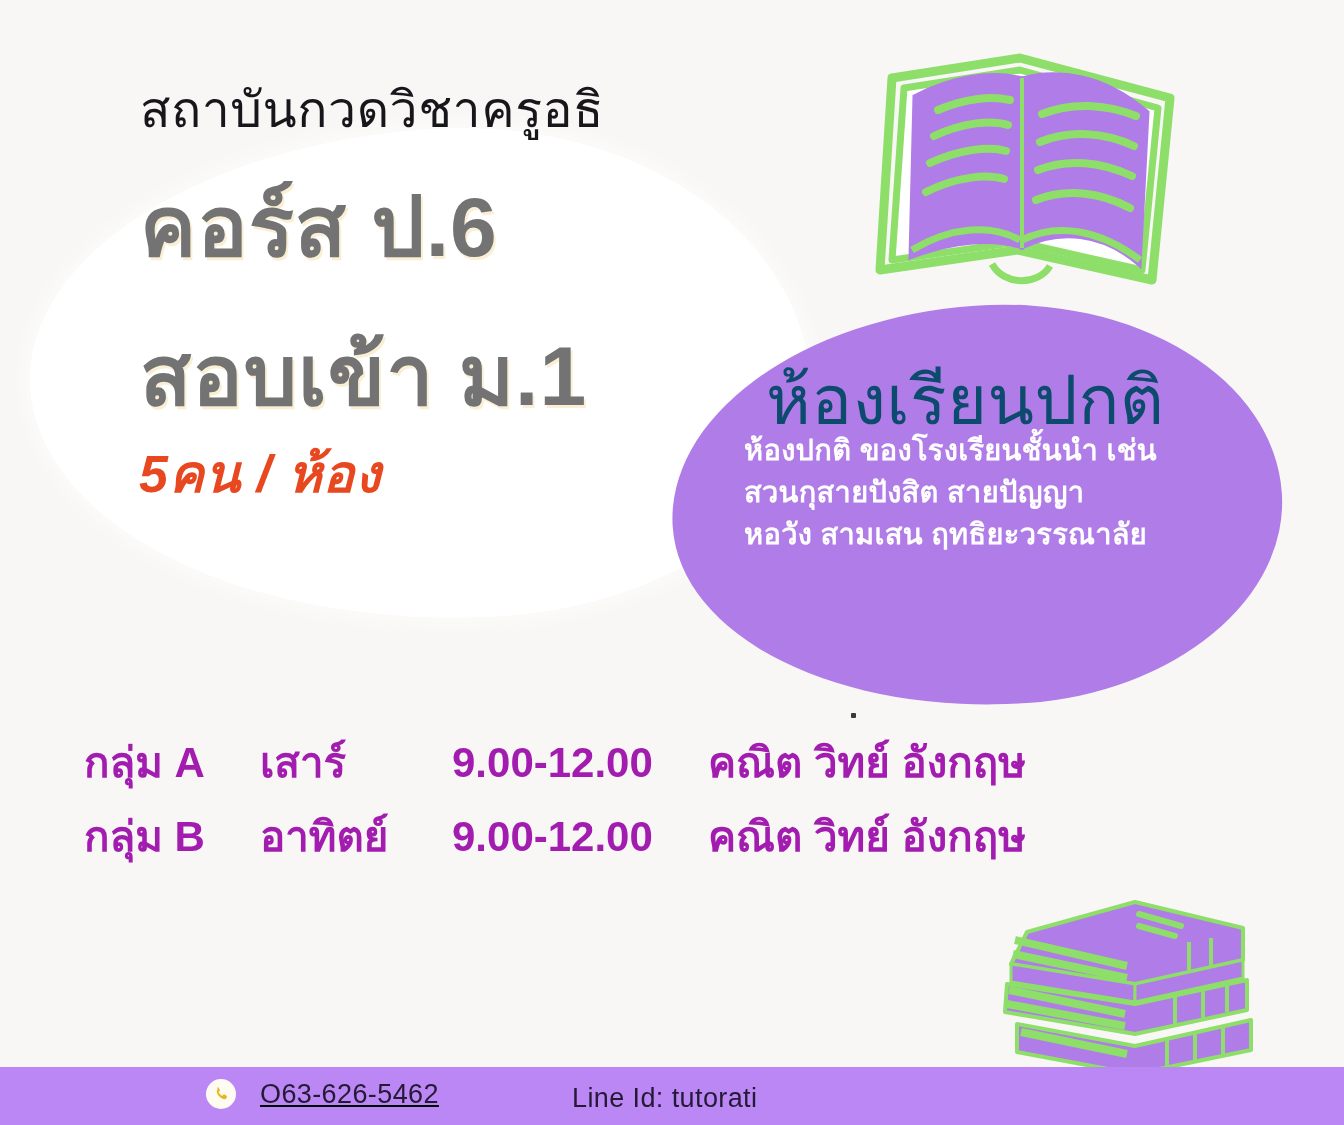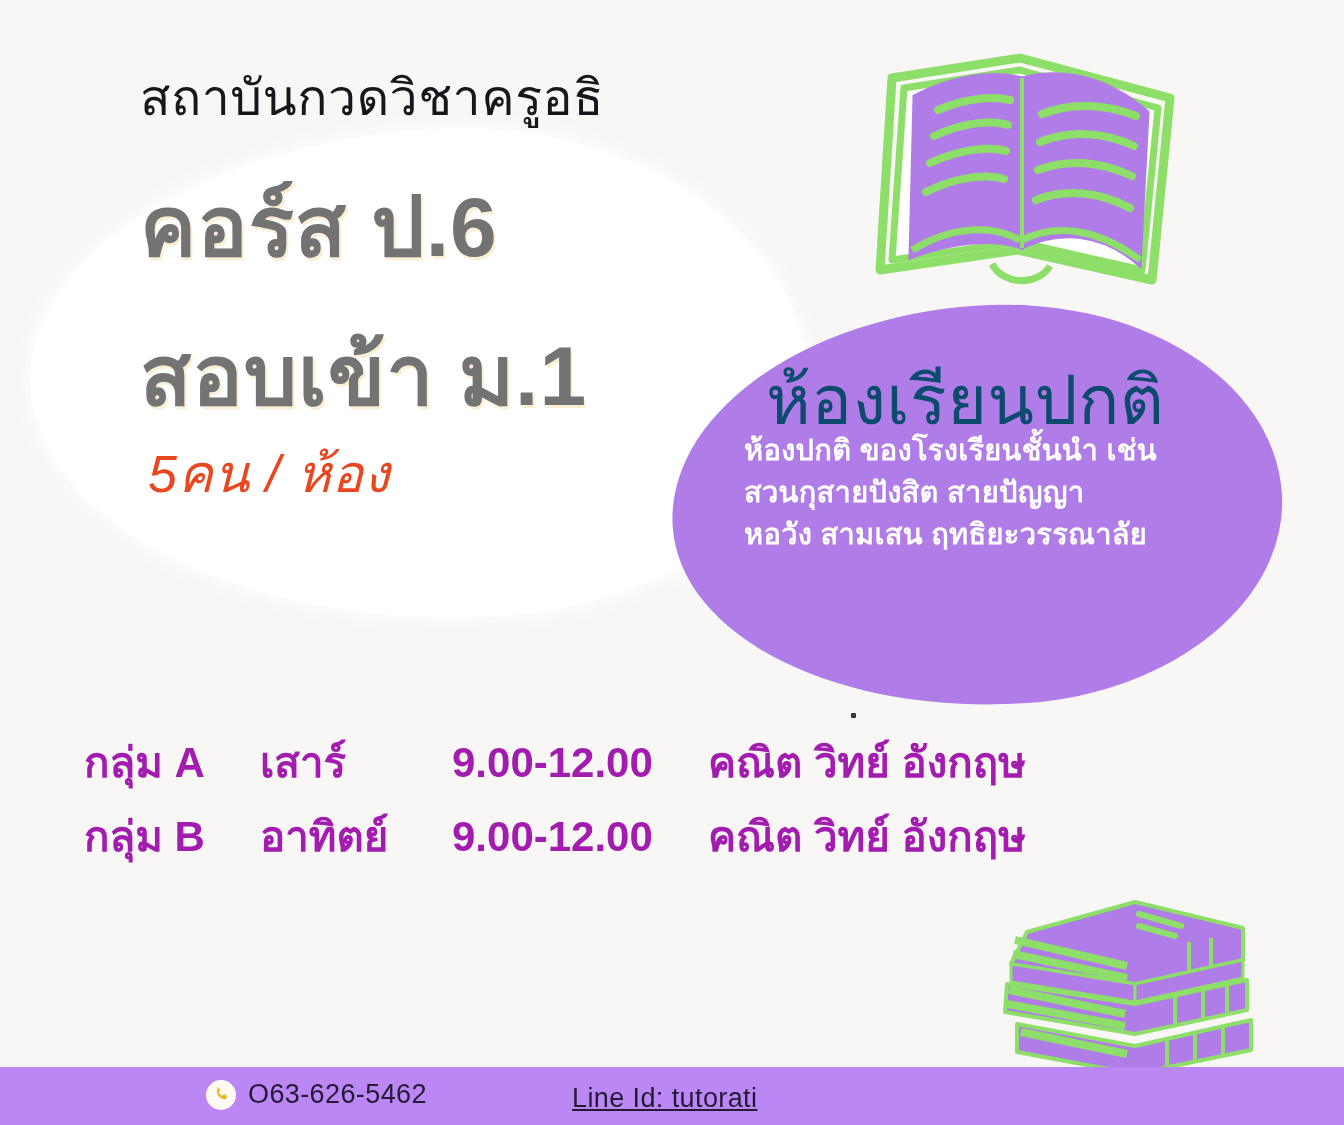--- a/index.html
+++ b/index.html
@@ -49,21 +49,21 @@
     height: 5px;
     background: #3a3a3a;
     border-radius: 1px;
     z-index: 6;
   }
 
   
   .institute-name {
     position: absolute;
     left: 140px;
-    top: 58px;
+    top: 70px;
     z-index: 5;
     font-size: 50px;
     font-weight: 400;
     color: #17161a;
     letter-spacing: 0.5px;
     white-space: nowrap;
   }
   .main-title {
     position: absolute;
     left: 140px;
@@ -73,25 +73,25 @@
     line-height: 1.22;
     font-weight: 700;
     color: #737373;
     letter-spacing: 1px;
     text-shadow: 2px 3px 0 rgba(250,238,210,0.95);
     white-space: nowrap;
   }
   .main-title .line2 { display: block; margin-top: 47px; }
   .per-room {
     position: absolute;
-    left: 148px;
+    left: 139px;
     top: 432px;
     z-index: 5;
     font-size: 52px;
-    font-weight: 400;
+    font-weight: 700;
     font-style: italic;
     color: #e8481f;
     letter-spacing: 1px;
     white-space: nowrap;
   }
 
   
   .blob-heading {
     position: absolute;
     left: 766px;
@@ -149,22 +149,22 @@
     height: 58px;
     background: #bb87f5;
     z-index: 7;
   }
   .footer-phone {
     position: absolute;
     left: 206px;
     top: 1079px;
     z-index: 8;
     display: flex;
-    align-items: center;
-    gap: 12px;
+    gap: 24px;
+    text-decoration: underline;
   }
   .phone-icon {
     width: 30px;
     height: 30px;
     border-radius: 50%;
     background: #fdfbf2;
     display: flex;
     align-items: center;
     justify-content: center;
   }
@@ -173,21 +173,20 @@
     font-weight: 400;
     color: #241a36;
     letter-spacing: 0.4px;
     white-space: nowrap;
   }
   .footer-line {
     position: absolute;
     left: 572px;
     top: 1083px;
     z-index: 8;
-    text-decoration: underline;
   }
 
   
   .open-book {
     position: absolute;
     left: 852px;
     top: 18px;
     width: 350px;
     height: 300px;
     z-index: 4;

